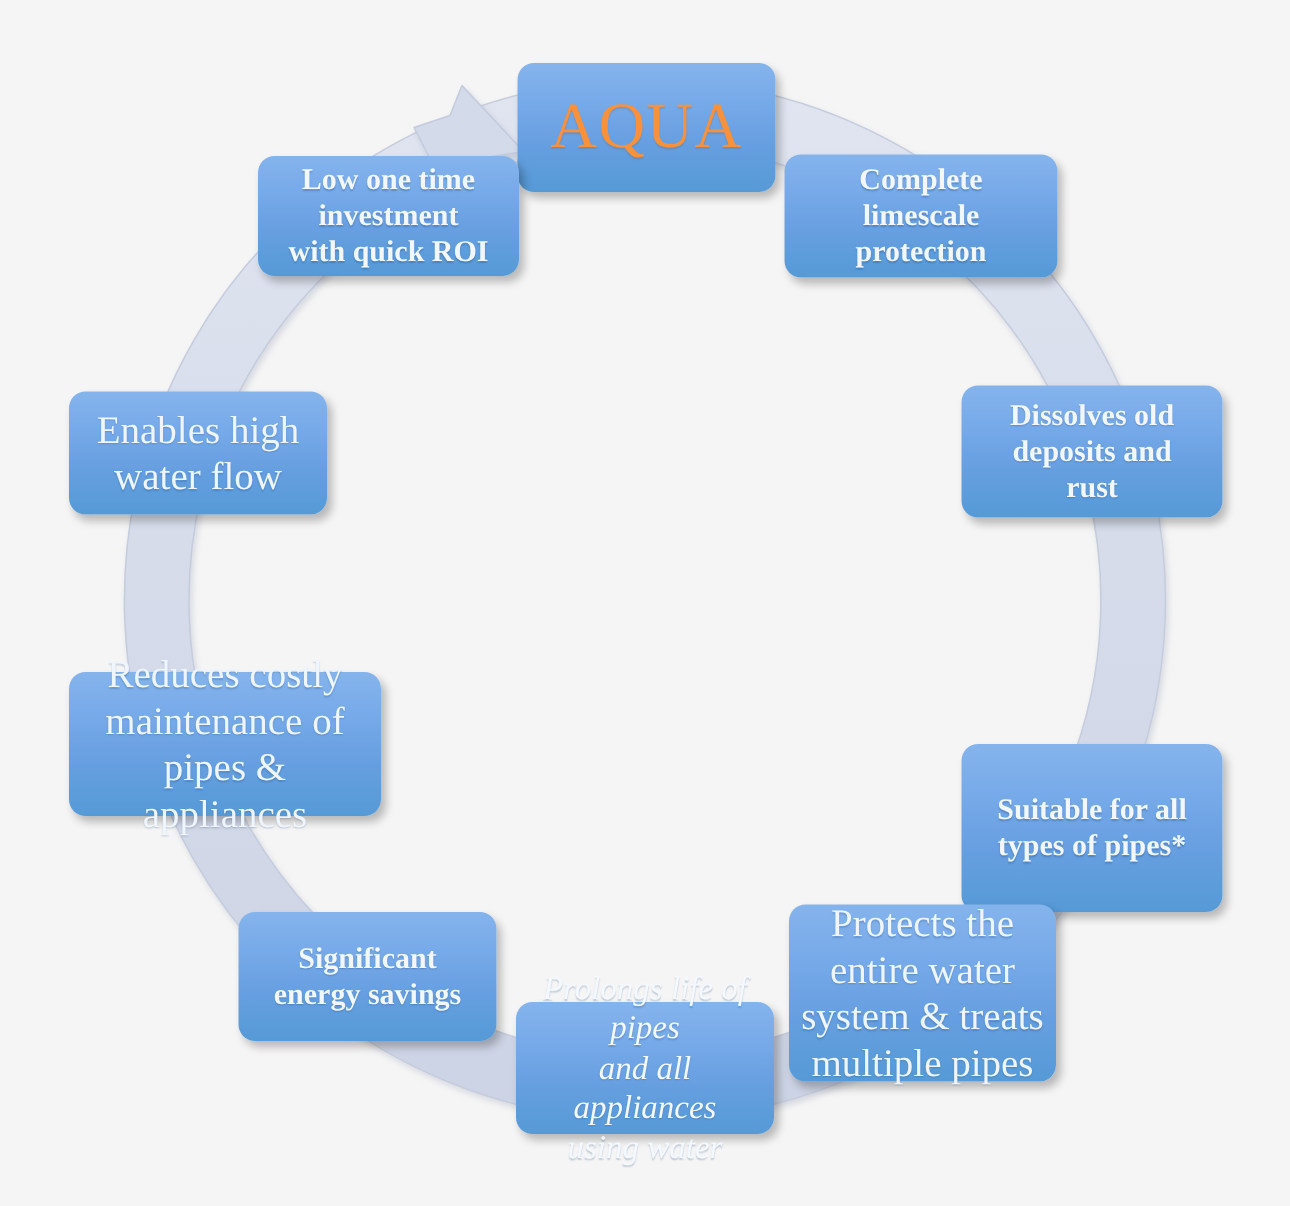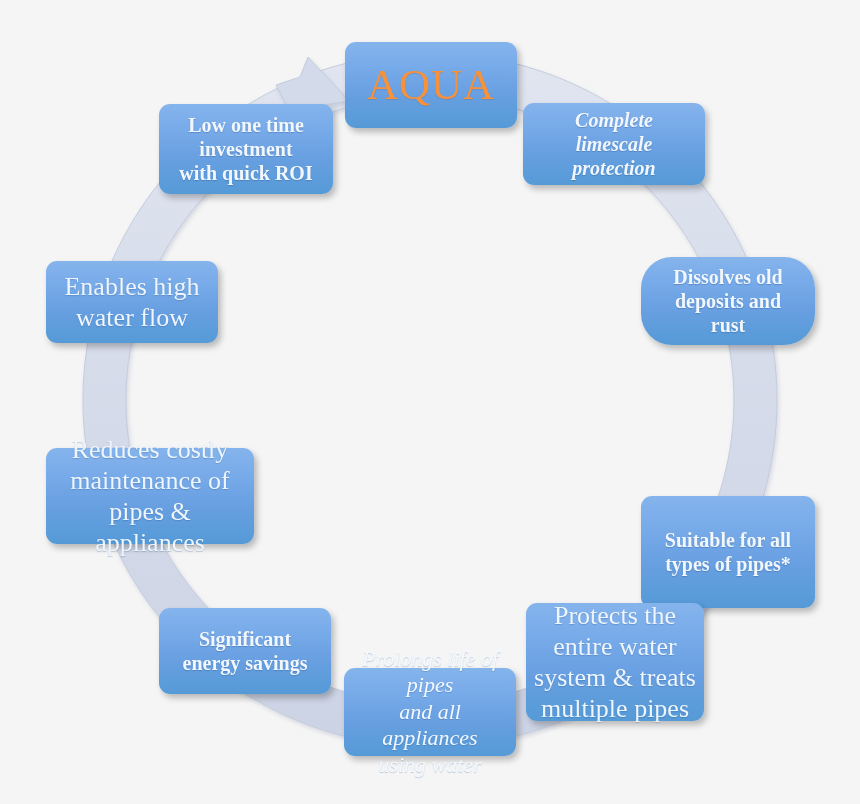--- a/index.html
+++ b/index.html
@@ -54,29 +54,29 @@
   }
 
   
   .t-bold   { font-weight: bold; font-size: 20px; color: #f2f7fd; text-shadow: 0 1px 1px rgba(30,70,120,0.30); }
   .t-reg    { font-weight: normal; font-size: 26px; color: #eef5fd; text-shadow: 0 1px 1px rgba(30,70,120,0.25); }
   .t-italic { font-weight: normal; font-style: italic; font-size: 22px; color: #f4f9ff; text-shadow: 0 1px 1px rgba(30,70,120,0.25); }
   .t-title  { font-weight: normal; font-size: 43px; color: #f7913c; letter-spacing: 1px; text-shadow: 0 1px 1px rgba(120,70,20,0.18); }
 
   
   #node-aqua        { left: 345px; top: 42px;  width: 172px; height: 86px;  }
-  #node-limescale   { left: 523px; top: 103px; width: 182px; height: 82px; font-style: italic;  }
-  #node-dissolves   { left: 641px; top: 257px; width: 174px; height: 88px; border-radius: 31px;  }
+  #node-limescale   { left: 523px; top: 103px; width: 182px; height: 82px;  }
+  #node-dissolves   { left: 641px; top: 257px; width: 174px; height: 88px;  }
   #node-suitable    { left: 641px; top: 452px; width: 174px; height: 112px; margin-top: 44px;  }
   #node-protects    { left: 526px; top: 603px; width: 178px; height: 118px; }
   #node-prolongs    { left: 344px; top: 668px; width: 172px; height: 88px;  }
   #node-energy      { left: 159px; top: 608px; width: 172px; height: 86px;  }
   #node-reduces     { left: 46px;  top: 448px; width: 208px; height: 96px; justify-content: flex-end;  }
   #node-flow        { left: 46px;  top: 261px; width: 172px; height: 82px;  }
-  #node-roi         { left: 159px; top: 104px; width: 174px; height: 90px;  }
+  #node-roi         { left: 172px; top: 104px; width: 174px; height: 80px;  }
 </style>
 </head>
 <body>
 
 <div id="stage">
 
   <svg id="ring-layer" viewBox="0 0 860 804">
     <defs>
       <linearGradient id="ringGrad" x1="0" y1="0" x2="0" y2="1">
         <stop offset="0%" stop-color="#e0e5f0"></stop>

